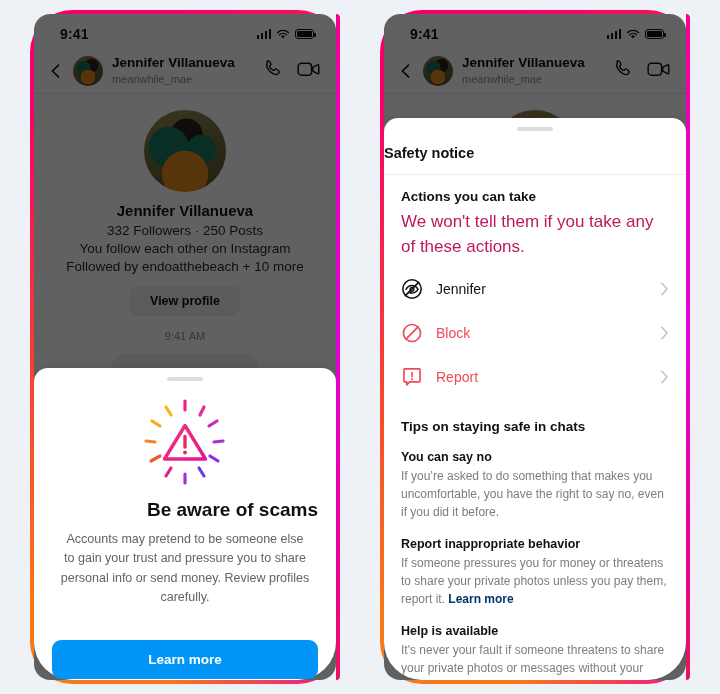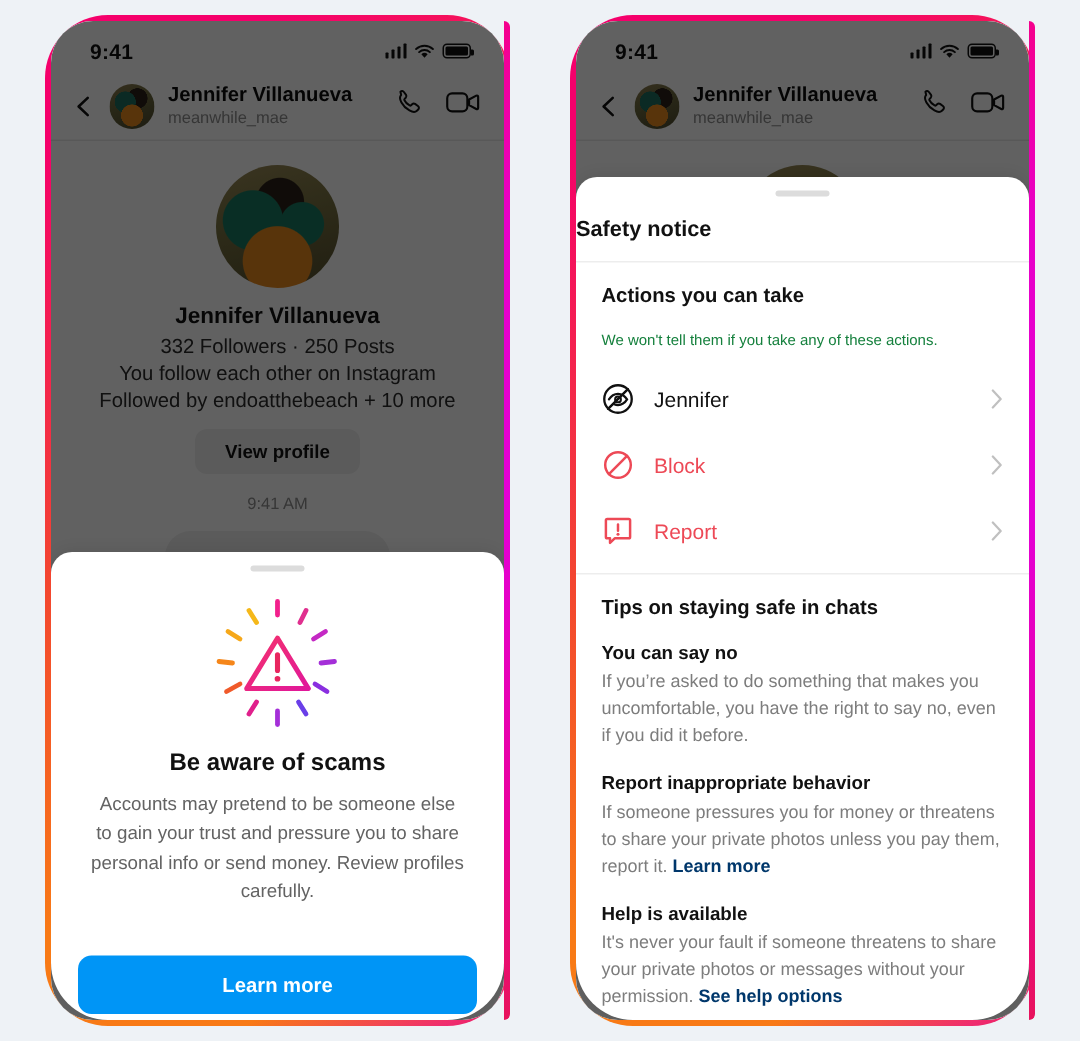--- a/index.html
+++ b/index.html
@@ -35,21 +35,21 @@
     pointer-events:none;
   }
   .phone-left .screen-edge-r, .phone-right .screen-edge-r {
     position:absolute; top:4px; right:0px; width:4px; bottom:4px;
     border-radius:0 42px 42px 0;
     background: linear-gradient(180deg,#f5008c 0%, #e800c8 20%, #e400d6 50%, #e9009c 80%, #e8135c 100%);
   }
   .screen {
     position: relative;
     width: 100%; height: 100%;
-    border-radius: 28px;
+    border-radius: 16px;
     overflow: hidden;
     background: #fff;
   }
 
   
   .chat {
     position: absolute; inset: 0;
     background: #fff;
   }
   .chat-dim {
@@ -150,21 +150,21 @@
   .grabber {
     width:36px; height:4px; border-radius:2px;
     background:#dcdcdc; margin: 9px auto 0;
     flex:0 0 auto;
   }
 
   
   .sheet-left { height: 312px; padding: 0 18px 0; }
   .warn-wrap { text-align:center; padding: 14px 0 0; }
   .scam-title {
-    text-align:center; font-size:16px; font-weight:700; color:#111;
+    text-align:right; font-size:19px; font-weight:700; color:#111;
     margin-top: 4px;
   }
   .scam-body {
     text-align:center; font-size:12.5px; color:#636363;
     line-height:1.55; margin: 9px 8px 0;
   }
   .sheet-divider { height:1px; background:#ededed; margin: 18px -18px 0; }
   .cta { padding: 14px 0 0; }
   .btn-primary {
     display:block; width:100%;
@@ -184,21 +184,21 @@
 
   
   .sheet-right { height: 562px; }
   .sheet-title {
     font-size:14.5px; font-weight:700; color:#111;
     padding: 14px 0 13px;
     border-bottom:1px solid #ededed;
   }
   .sec { padding: 14px 17px 0; }
   .sec-h { font-size:13.5px; font-weight:700; color:#111; }
-  .sec-sub { font-size:10px; color:#15803d; margin-top:17px; line-height:1.45;}
+  .sec-sub { font-size:17px; color:#be185d; margin-top:6px; line-height:1.45;}
   .action-row {
     display:flex; align-items:center; gap:13px;
     padding: 11px 17px;
     cursor:pointer;
   }
   .action-row .lbl { flex:1 1 auto; font-size:14px; }
   .action-row.neutral .lbl { color:#111; }
   .action-row.danger  .lbl { color:#ed4956; }
   .ic { width:22px; height:22px; flex:0 0 auto; display:block; }
   .chev-r { width:9px; height:14px; flex:0 0 auto; opacity:.55; }

